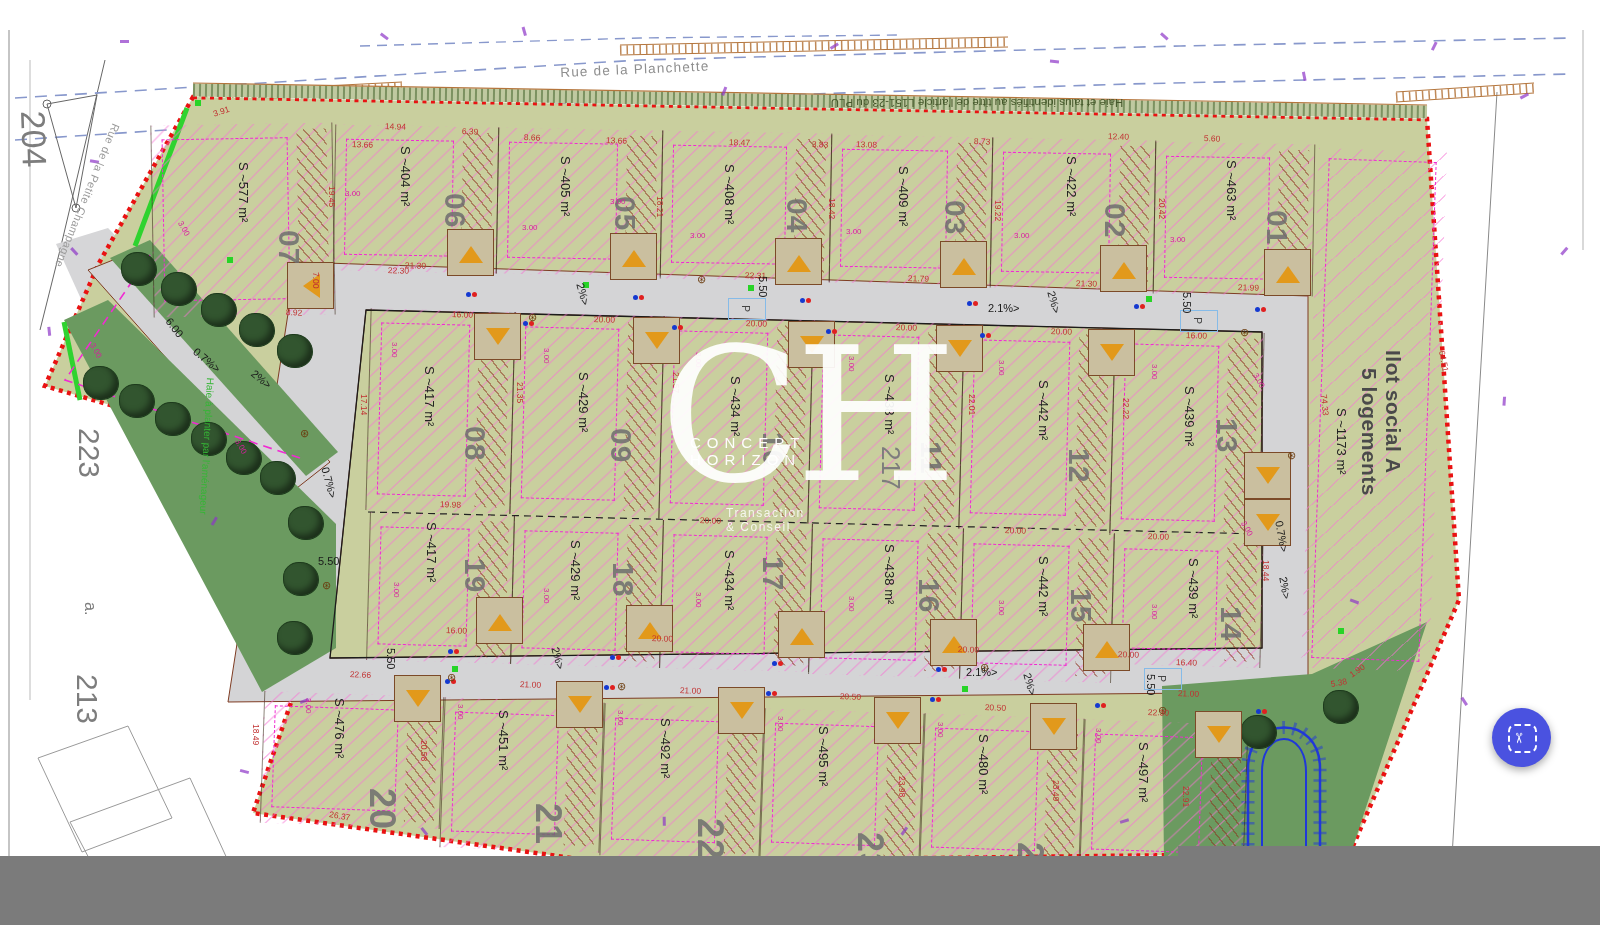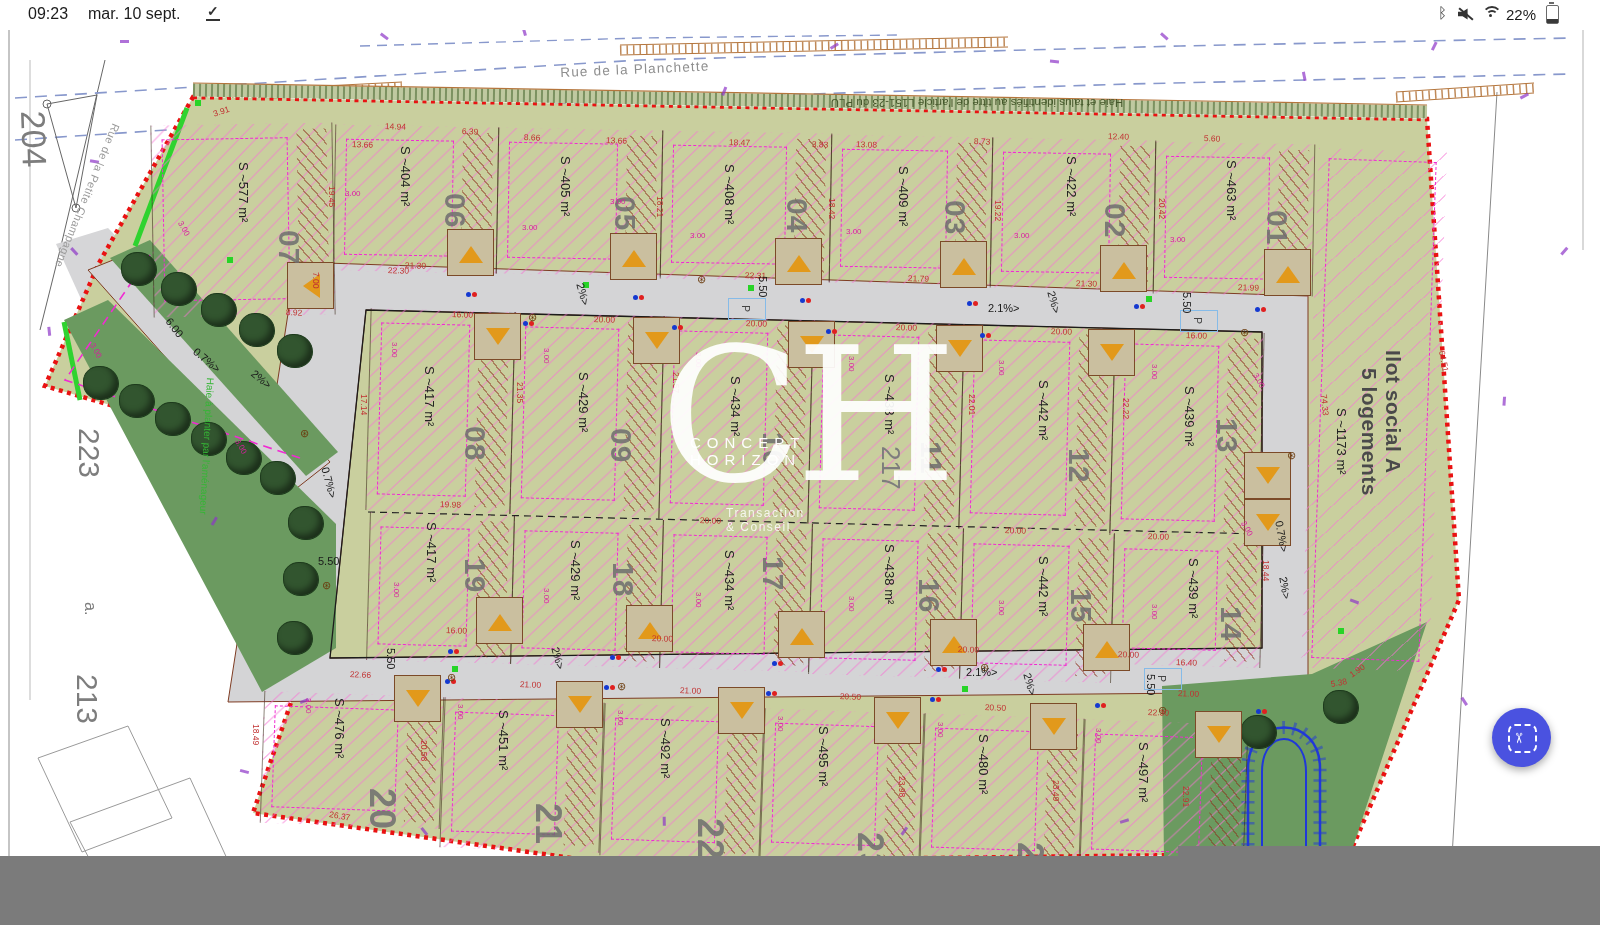--- a/index.html
+++ b/index.html
@@ -585,39 +585,20 @@
 
     <div class="bnote">Haie et talus identifiés au titre de l'article L151-23 du PLU</div>
 
     <div class="wm">
       <div class="wm-ch">CH</div>
       <div class="wm-brand">CONCEPT HORIZON</div>
       <div class="wm-tag">Transaction &amp; Conseil</div>
     </div>
   </div>
 
-  <div class="sb">
-    <span class="sb-time">09:23</span>
-    <span class="sb-date">mar. 10 sept.</span>
-    <span class="sb-dl">✓</span>
-    <span class="sb-bt">ᛒ</span>
-    <span class="sb-mute">
-        <i class="spk"></i>
-        <i class="strike"></i>
-      </span>
-    <span class="sb-wifi">
-        <i class="w1"></i>
-        <i class="w2"></i>
-        <i class="w3"></i>
-      </span>
-    <span class="sb-pct">22%</span>
-    <span class="sb-batt">
-        <span class="fill"></span>
-      </span>
-  </div>
 
   <div class="foot"></div>
   <div class="foot2"></div>
 
   <button class="fab">
     <span class="crop"></span>
     <span class="sc">✂</span>
   </button>
 </div>
 

